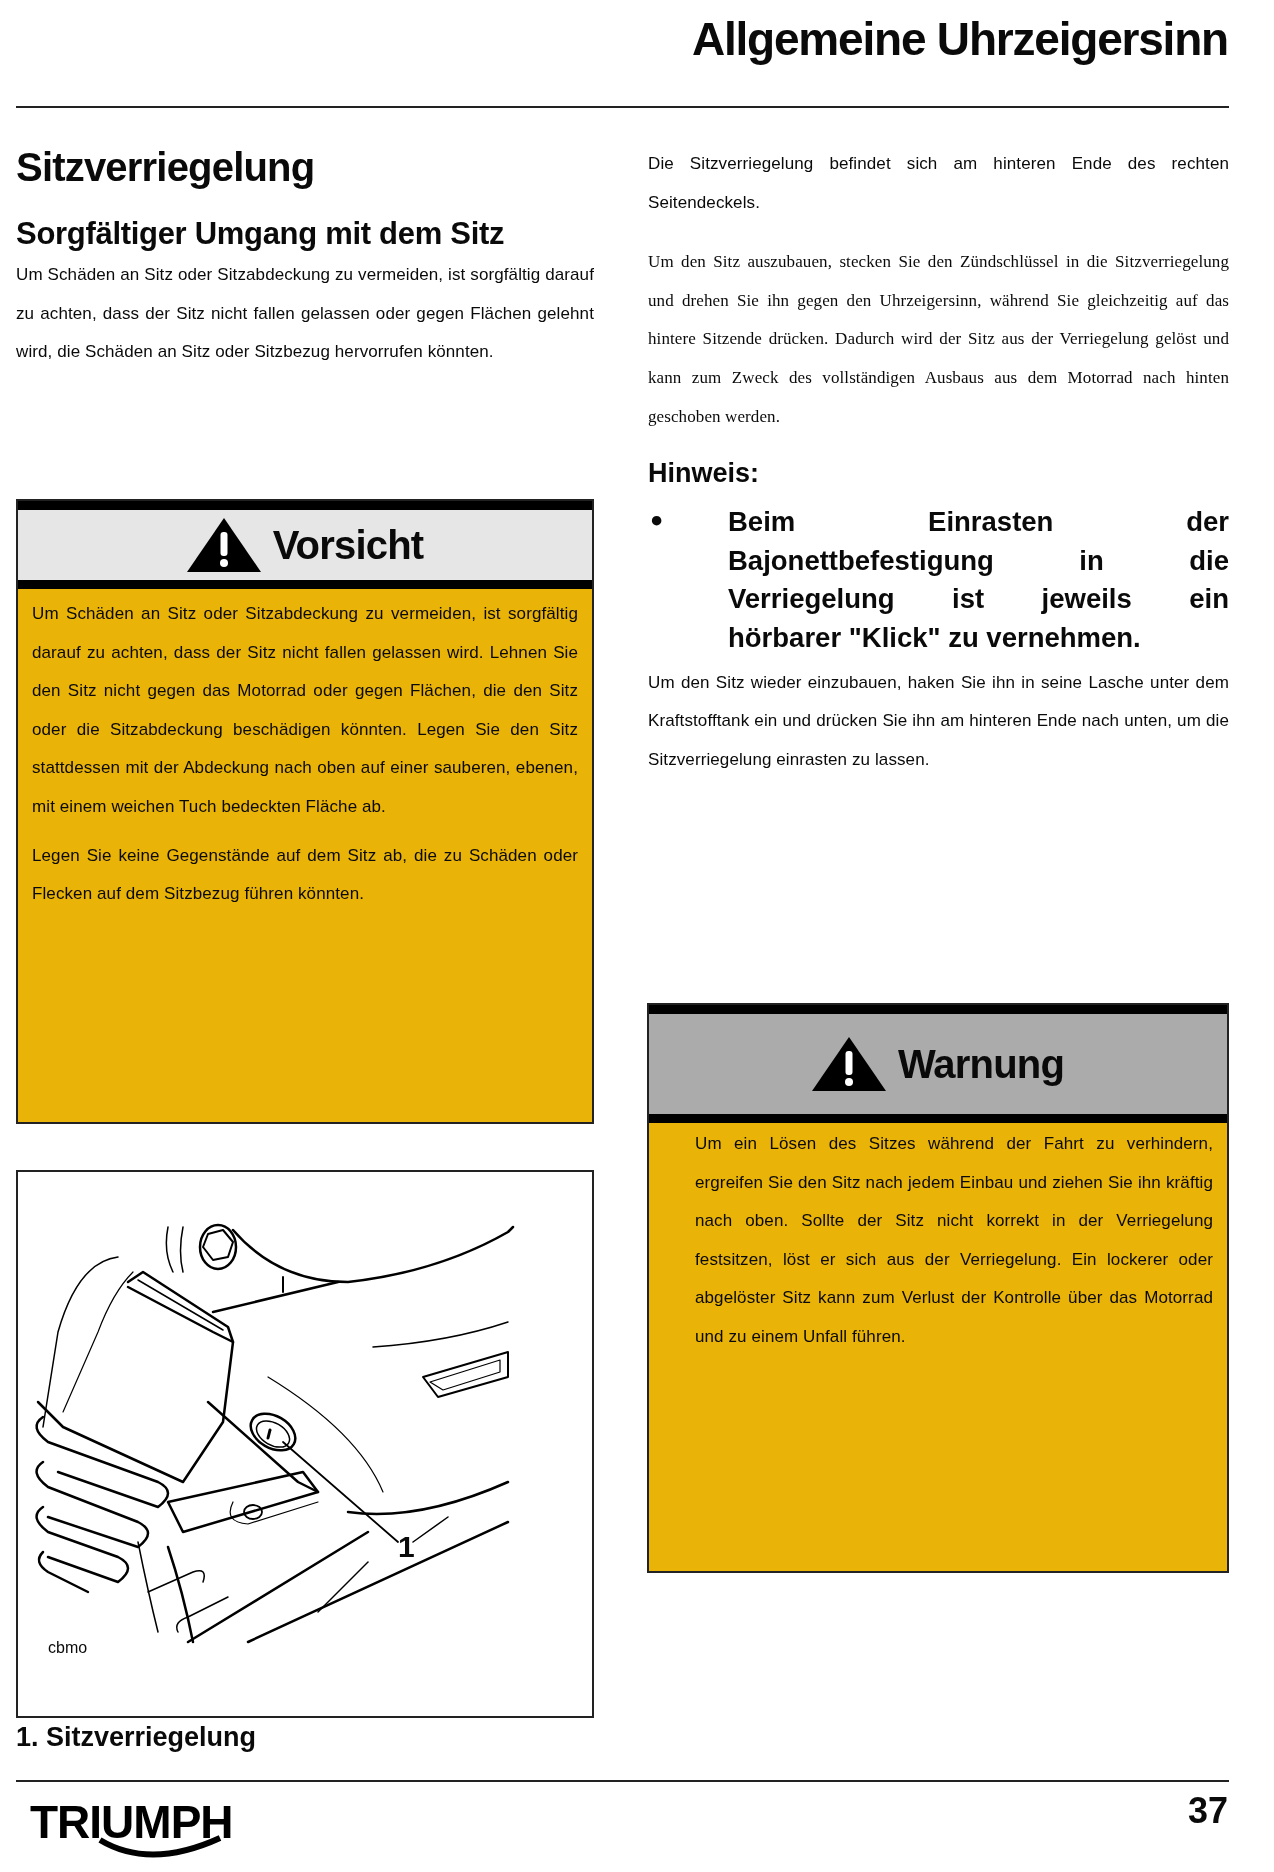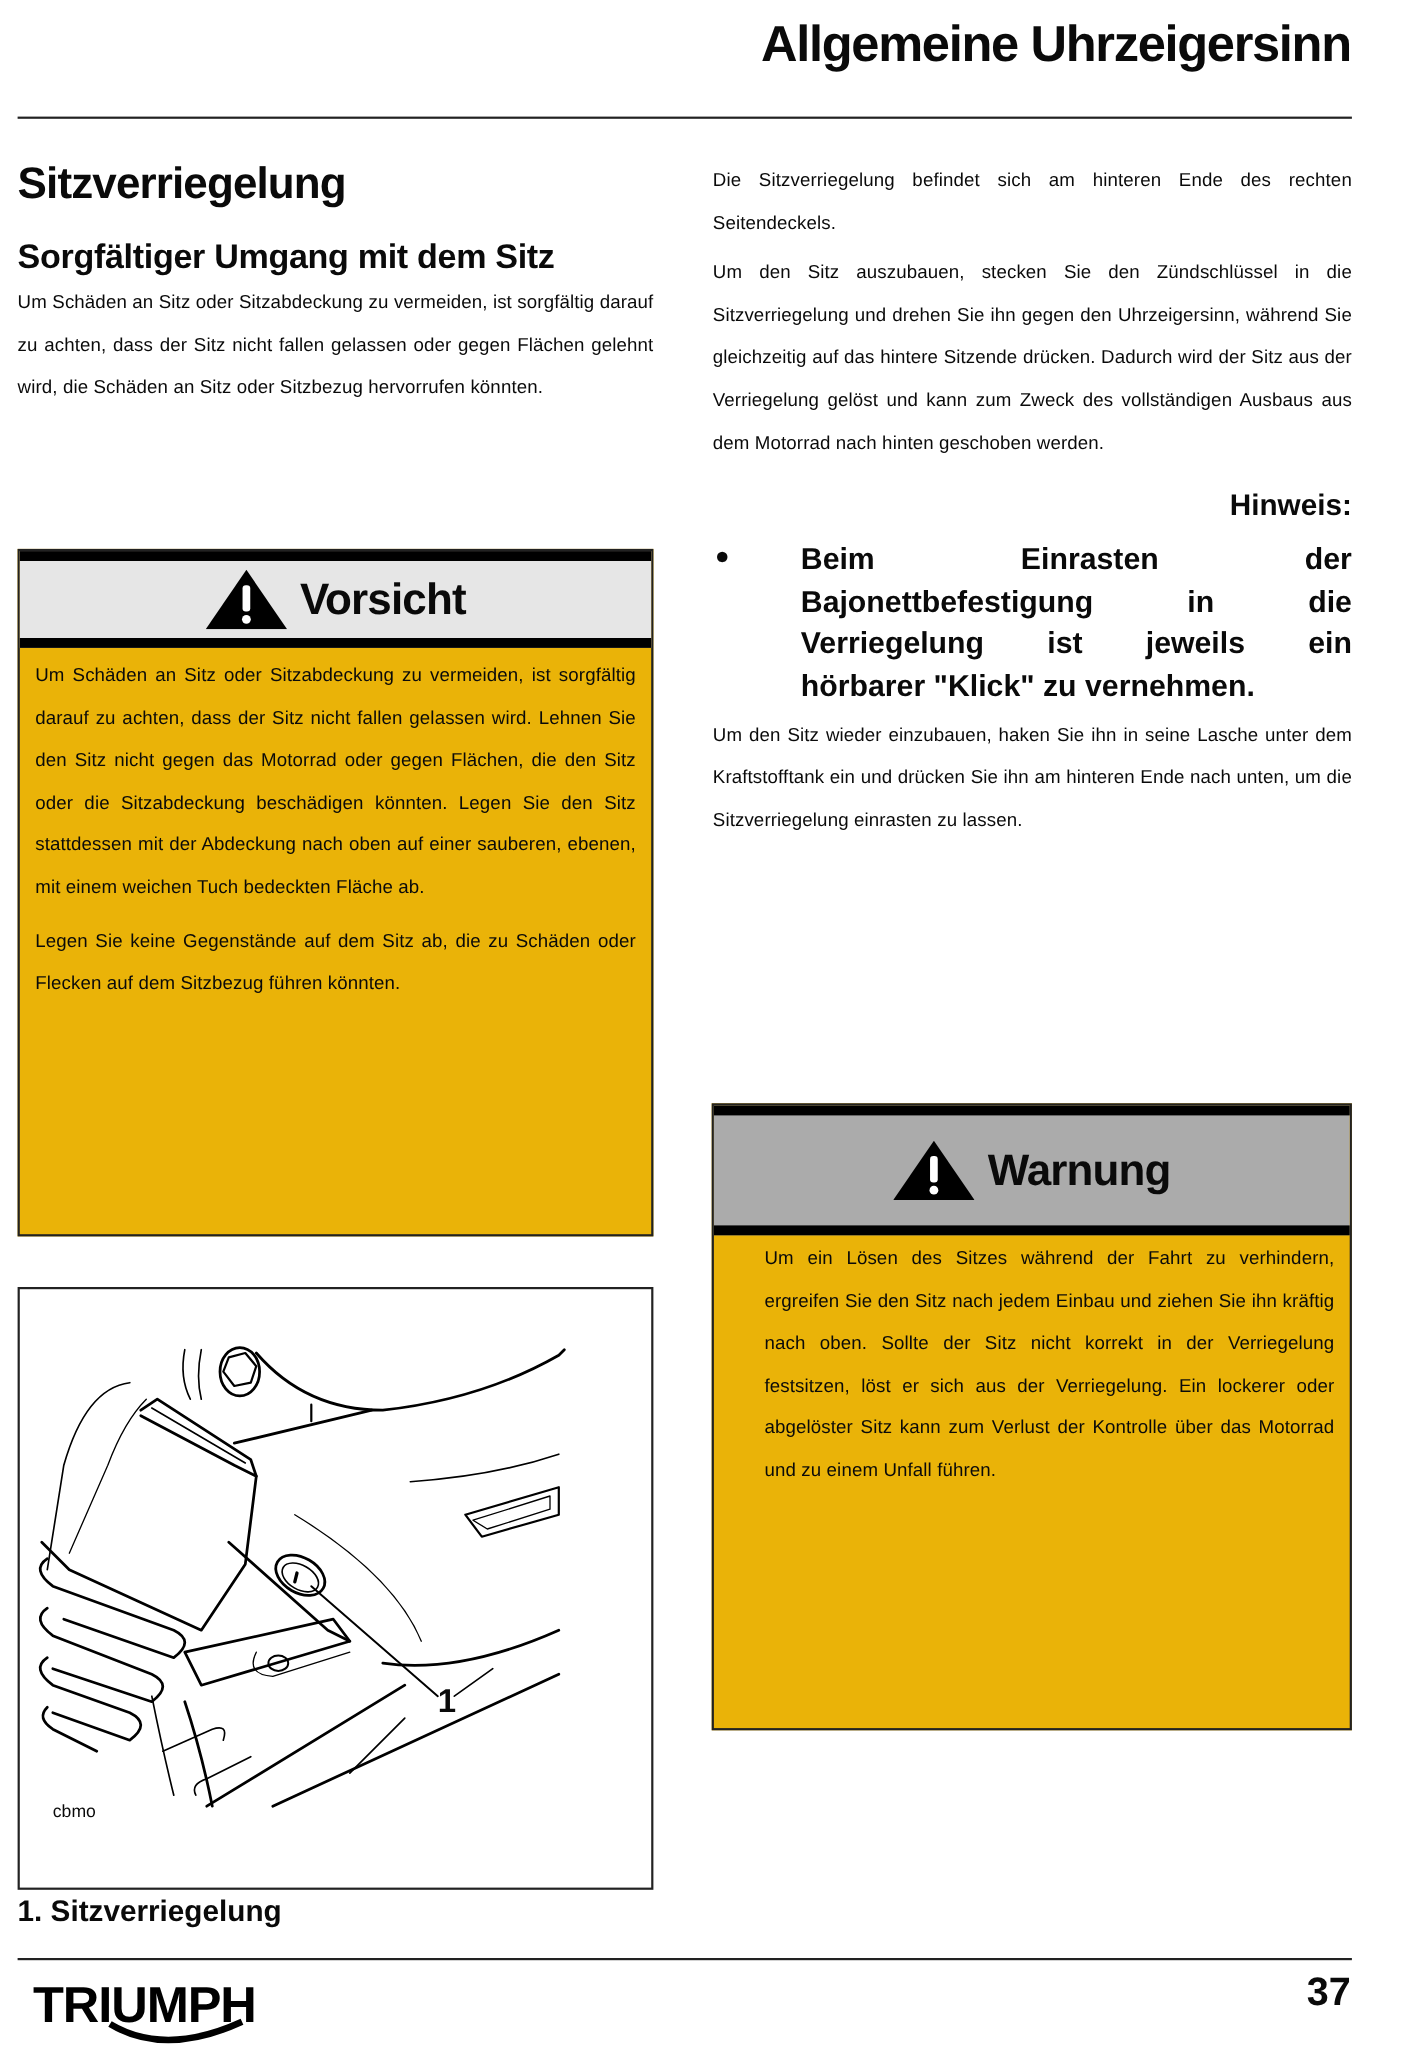--- a/index.html
+++ b/index.html
@@ -107,22 +107,22 @@
     <path d="M395 370 L430 345" stroke-width="1.5"></path>
   </svg>
   <span class="abs" style="left:380px; top:358px; font-family:'Liberation Sans',sans-serif; font-weight:bold; font-size:30px;">1</span>
   <span class="abs" style="left:30px; top:467px; font-family:'Liberation Sans',sans-serif; font-size:16px;">cbmo</span>
 </div>
 
 <div class="abs caption" style="top:1722px;">1.  Sitzverriegelung</div>
 
 <div class="abs col-right" style="top:145px;">
   <p class="p">Die Sitzverriegelung befindet sich am hinteren Ende des rechten Seitendeckels.</p>
-  <p class="p" style="margin-top:7px;">Um den Sitz auszubauen, stecken Sie den Zündschlüssel in die Sitzverriegelung und drehen Sie ihn gegen den Uhrzeigersinn, während Sie gleichzeitig auf das hintere Sitzende drücken. Dadurch wird der Sitz aus der Verriegelung gelöst und kann zum Zweck des vollständigen Ausbaus aus dem Motorrad nach hinten geschoben werden.</p>
-  <div class="hinweis-label" style="margin-top:22px;text-align:right;">Hinweis:</div>
+  <p class="p" style="margin-top:21px;font-family:Liberation Serif, serif;">Um den Sitz auszubauen, stecken Sie den Zündschlüssel in die Sitzverriegelung und drehen Sie ihn gegen den Uhrzeigersinn, während Sie gleichzeitig auf das hintere Sitzende drücken. Dadurch wird der Sitz aus der Verriegelung gelöst und kann zum Zweck des vollständigen Ausbaus aus dem Motorrad nach hinten geschoben werden.</p>
+  <div class="hinweis-label" style="margin-top:22px;">Hinweis:</div>
   <div class="bullet-row" style="margin-top:14px;">
     <div class="bullet-dot">•</div>
     <div class="bullet-text">
       <span>Beim Einrasten der Bajonettbefestigung in die Verriegelung ist jeweils ein</span>
       <span class="last">hörbarer "Klick" zu vernehmen.</span>
     </div>
   </div>
   <p class="p" style="margin-top:6px;">Um den Sitz wieder einzubauen, haken Sie ihn in seine Lasche unter dem Kraftstofftank ein und drücken Sie ihn am hinteren Ende nach unten, um die Sitzverriegelung einrasten zu lassen.</p>
 </div>
 

